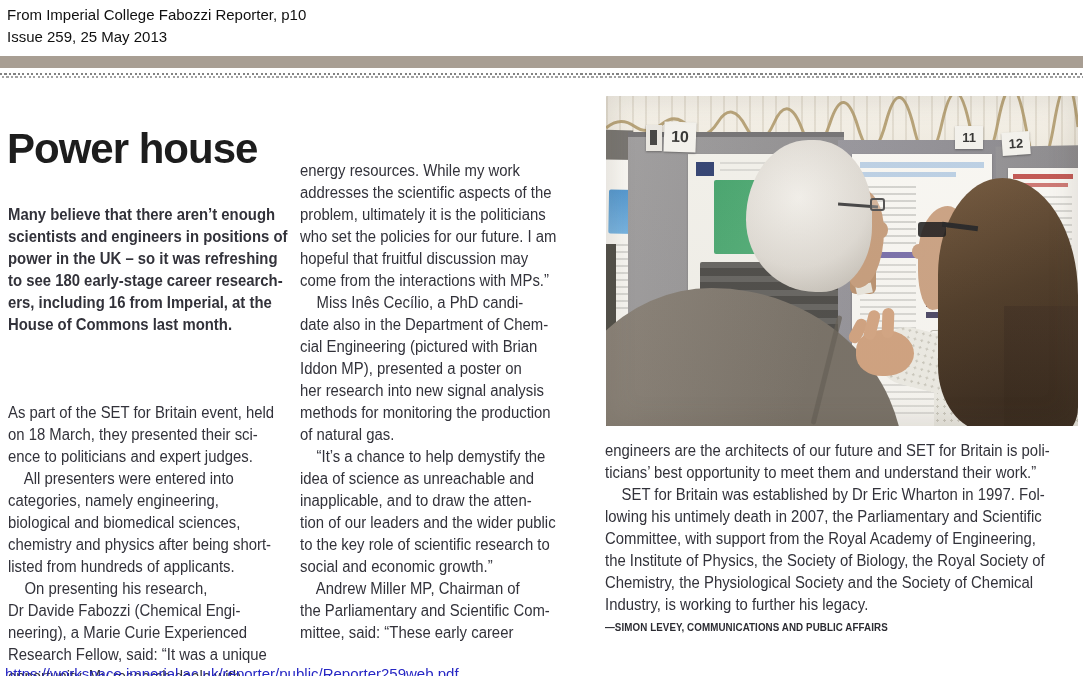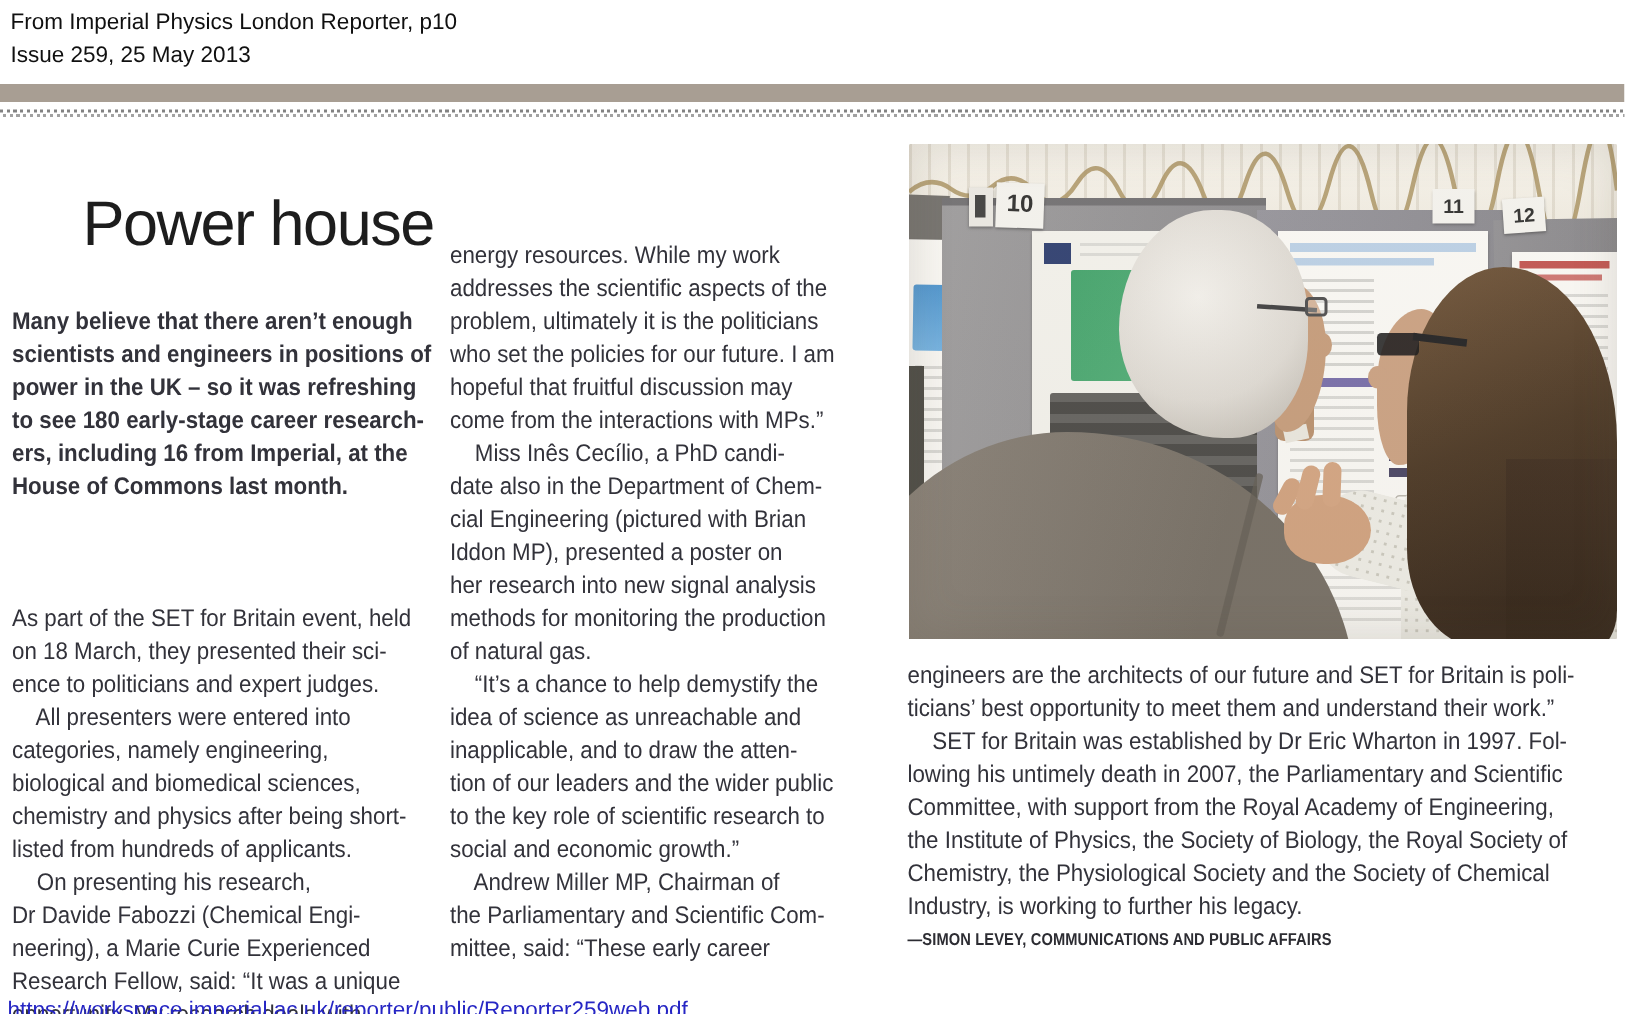--- a/index.html
+++ b/index.html
@@ -17,22 +17,22 @@
   .rule-bar { left:0; top:56px; width:1083px; height:12px; background:#a89e93; }
   .rule-dots, .rule-dots2 {
     left:0; width:1083px; height:2px;
     background:repeating-linear-gradient(90deg,#828282 0 2px,rgba(0,0,0,0) 2px 4.5px);
   }
   .rule-dots { top:73px; }
   .rule-dots2 { top:76px; left:2px; opacity:.75; }
 
   
   .title {
-    left:7px; top:97px; font-size:42px; font-weight:400; color:#1d1d1d;
-    letter-spacing:-1px; white-space:pre;margin-left:48px;
+    left:7px; top:97px; font-size:42px; font-weight:700; color:#1d1d1d;
+    letter-spacing:-1px; white-space:pre;
   }
   .coltext {
     font-size:16px; line-height:22px; white-space:pre;
     transform:scaleX(.93); transform-origin:0 0; color:#32323a;
   }
   .col1 { left:8px; top:160px; width:290px; }
   .col1-intro { font-weight:700; }
   .col1-body { margin-top:22px; }
   .col2 { left:300px; top:160px; width:290px; }
   .col3 { left:605px; top:440px; width:480px; }
@@ -94,21 +94,21 @@
   }
   .photo-tint {
     left:0; top:0; width:472px; height:330px; pointer-events:none;
     background:linear-gradient(rgba(244,232,210,.07), rgba(190,180,160,.10));
     box-shadow:inset 0 0 30px rgba(90,80,60,.18);
   }
 </style>
 </head>
 <body>
 
-<div class="abs hdr-line hdr-1">From Imperial Physics London Reporter, p10</div>
+<div class="abs hdr-line hdr-1">From Imperial College Fabozzi Reporter, p10</div>
 <div class="abs hdr-line hdr-2">Issue 259, 25 May 2013</div>
 <div class="abs rule-bar"></div>
 <div class="abs rule-dots"></div>
 <div class="abs rule-dots2"></div>
 
 <h1 class="abs title">Power house</h1>
 
 <div class="abs coltext col1">
   <div class="col1-intro">Many believe that there aren’t enough
 scientists and engineers in positions of

